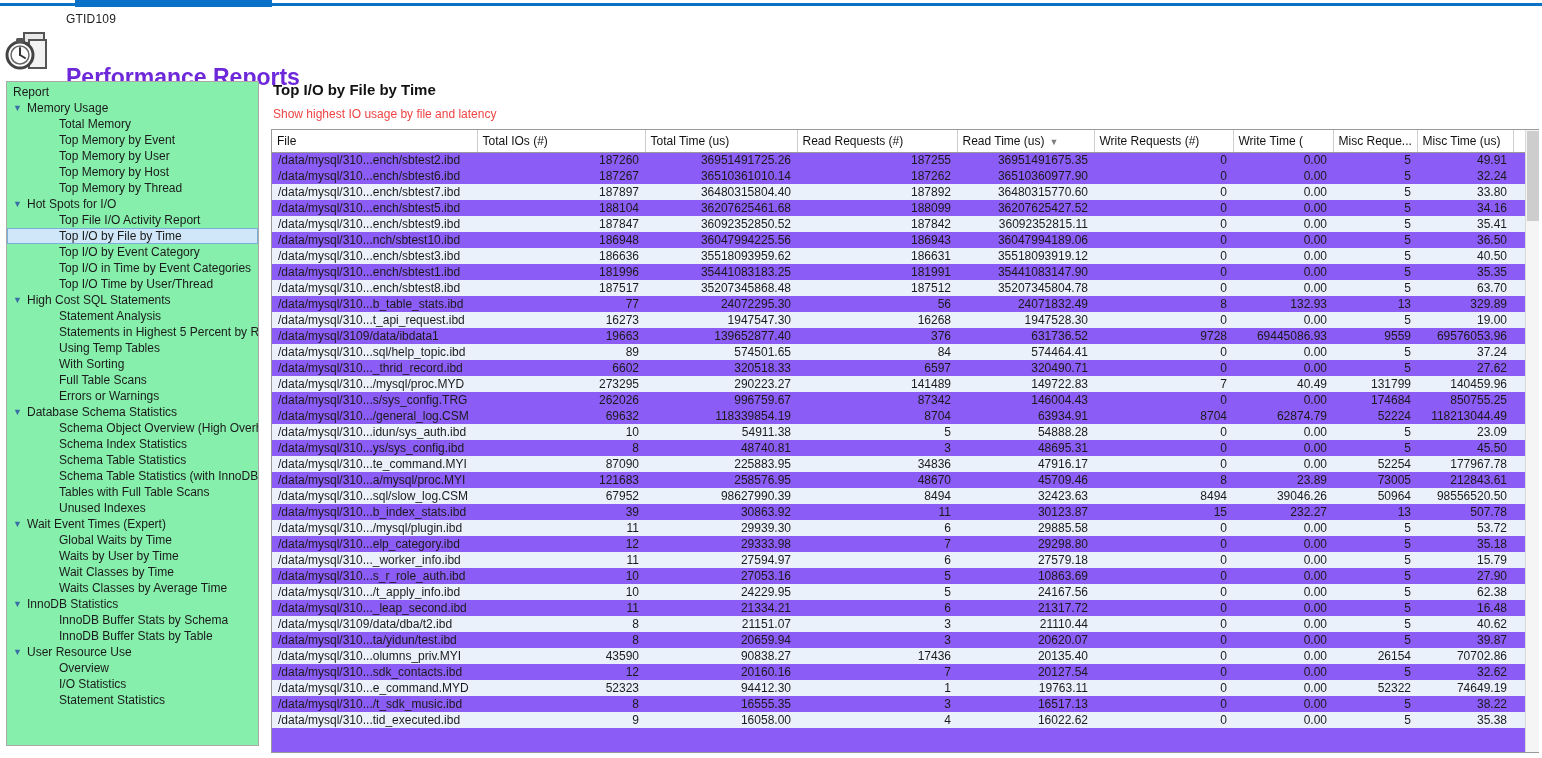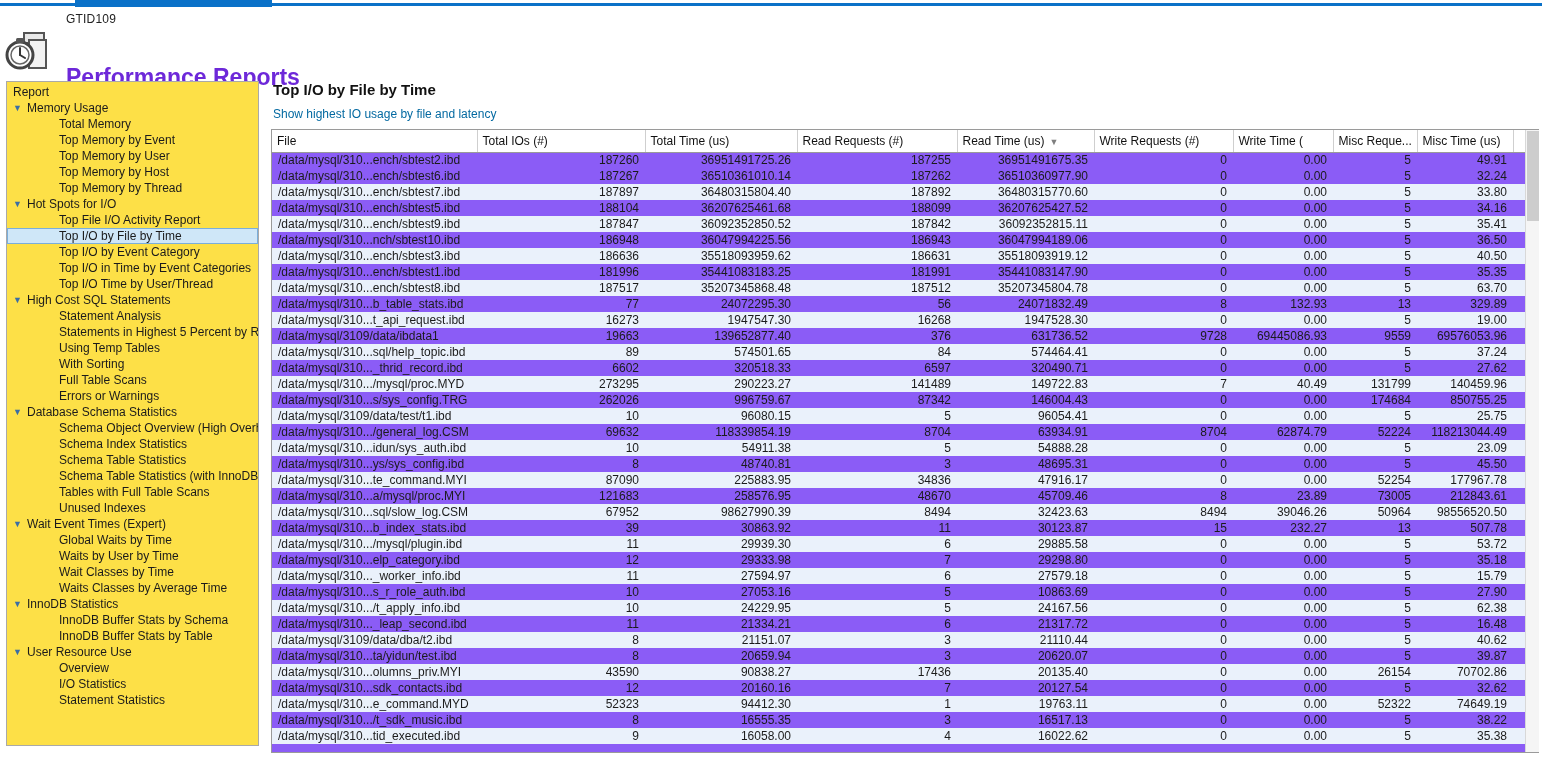--- a/index.html
+++ b/index.html
@@ -30,21 +30,21 @@
   #gtid { font-size: 12px; color: #222; line-height: 15px; letter-spacing: 0.2px; }
   #app-title { font-size: 23px; color: #6d28d9; line-height: 27px; font-weight: 700; margin-top: 37px; }
 
   
   #body-area { display: flex; align-items: flex-start; padding-left: 6px; }
 
   
   #sidebar {
     width: 253px; height: 665px;
     border: 1px solid #a9a9a9;
-    background: #fde047;
+    background: #86efac;
     overflow: hidden;
     padding: 2px 0 0 0;
     flex: none;
   }
   .tree-row {
     height: 16px; line-height: 16px;
     font-size: 12px; color: #1b1b1b;
     white-space: nowrap; overflow: hidden;
     padding-left: 6px;
   }
@@ -59,21 +59,21 @@
   .tree-row.selected {
     background: #cfe7f8;
     border: 1px solid #7aaedb;
     height: 16px; line-height: 14px;
     padding-left: 51px;
   }
 
   
   #main { flex: 1; padding-left: 12px; }
   #content-title { font-size: 15px; font-weight: bold; color: #111; margin: 0 0 9px 2px; }
-  #content-sub { font-size: 12px; color: #0369a1; margin: 0 0 8px 2px; }
+  #content-sub { font-size: 12px; color: #ef4444; margin: 0 0 8px 2px; }
 
   
   #grid-wrap {
     position: relative;
     width: 1268px; height: 624px;
     border: 1px solid #9a9a9a;
     border-right: none;
     background: #8b5cf6;
     overflow: hidden;
   }
@@ -410,32 +410,20 @@
               <td class="num">262026</td>
               <td class="num">996759.67</td>
               <td class="num">87342</td>
               <td class="num">146004.43</td>
               <td class="num">0</td>
               <td class="num">0.00</td>
               <td class="num">174684</td>
               <td class="num">850755.25</td>
               <td></td>
             </tr>
-            <tr class="alt">
-              <td>/data/mysql/3109/data/test/t1.ibd</td>
-              <td class="num">10</td>
-              <td class="num">96080.15</td>
-              <td class="num">5</td>
-              <td class="num">96054.41</td>
-              <td class="num">0</td>
-              <td class="num">0.00</td>
-              <td class="num">5</td>
-              <td class="num">25.75</td>
-              <td></td>
-            </tr>
             <tr class="">
               <td>/data/mysql/310.../general_log.CSM</td>
               <td class="num">69632</td>
               <td class="num">118339854.19</td>
               <td class="num">8704</td>
               <td class="num">63934.91</td>
               <td class="num">8704</td>
               <td class="num">62874.79</td>
               <td class="num">52224</td>
               <td class="num">118213044.49</td>

